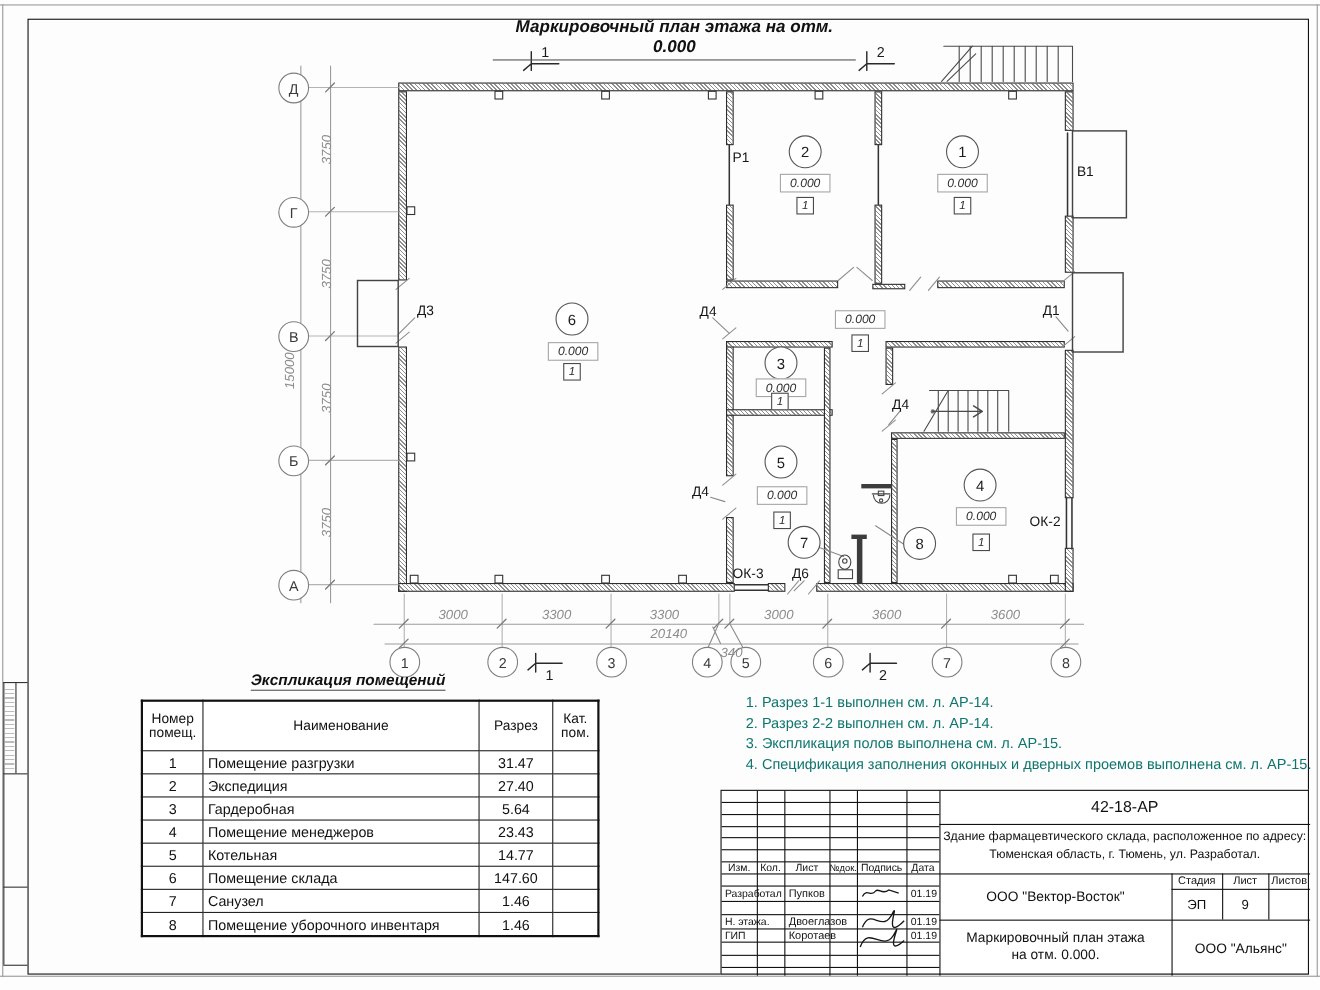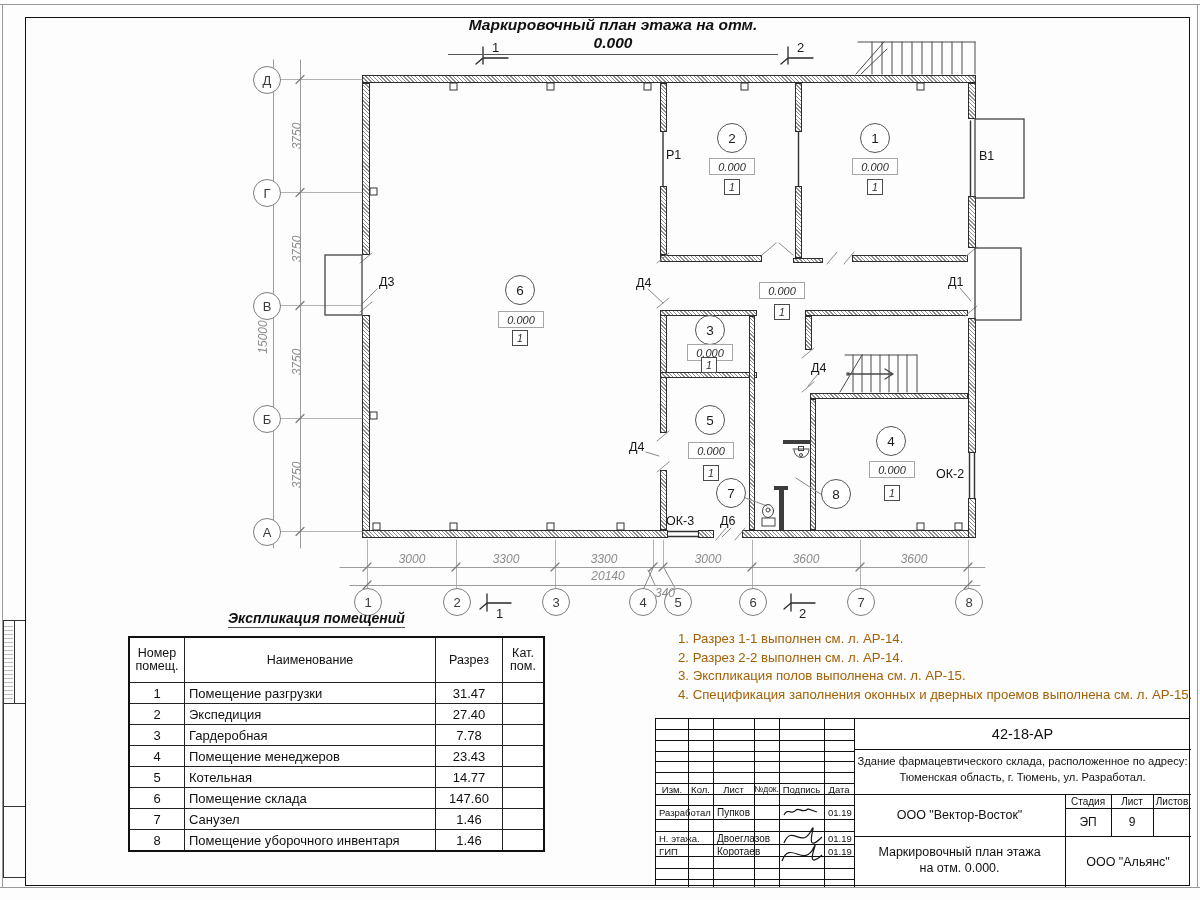--- a/index.html
+++ b/index.html
@@ -24,21 +24,21 @@
   #main-title{position:absolute;left:448px;top:16px;width:330px;text-align:center;font-size:15.5px;
       font-style:italic;font-weight:bold;color:#111;border-bottom:1px solid #555;padding-bottom:2px}
   #sched-title{position:absolute;left:228px;top:610px;font-size:14px;font-style:italic;font-weight:bold;color:#111;
       border-bottom:1px solid #555;padding-bottom:1px}
   #schedule{position:absolute;left:128px;top:636px;border-collapse:collapse;background:#fff;border:2px solid #111}
   #schedule th,#schedule td{border:1px solid #222;font-weight:normal;color:#111;padding:0 4px;line-height:13px}
   #schedule th{font-size:12.5px;height:44px}
   #schedule td{font-size:13px;height:20px;text-align:center}
   #schedule td.nm{text-align:left;}
   #schedule td.rt{text-align:right;padding-right:7px}
-  #notes{position:absolute;left:678px;top:630px;font-size:13.2px;color:#a16207;line-height:18.6px;white-space:nowrap}
+  #notes{position:absolute;left:678px;top:630px;font-size:13.2px;color:#0f766e;line-height:18.6px;white-space:nowrap}
   #tb{position:absolute;left:655px;top:718px;width:535px;height:168px;border:1.6px solid #111;box-sizing:border-box;background:#fff}
   .tbv{position:absolute;width:1px;background:#111}
   .tbh{position:absolute;height:1px;background:#111}
   .tbt{position:absolute;font-size:9.5px;color:#111;white-space:nowrap}
   .tbc{position:absolute;color:#111;text-align:center;white-space:nowrap}
   .frame{position:absolute;border:1.6px solid #111;box-sizing:border-box}
 </style>
 </head>
 <body>
 
@@ -231,21 +231,21 @@
   <div class="ev" style="left:869px;top:461px">0.000</div>
 
   <div class="fb" style="left:512px;top:330px">1</div>
   <div class="fb" style="left:724px;top:179px">1</div>
   <div class="fb" style="left:867px;top:179px">1</div>
   <div class="fb" style="left:774px;top:304px">1</div>
   <div class="fb" style="left:701px;top:357px">1</div>
   <div class="fb" style="left:703px;top:465px">1</div>
   <div class="fb" style="left:884px;top:485px">1</div>
 
-  <div class="lb" style="left:666px;top:148px">Р1</div>
+  <div class="lb" style="left:666px;top:136px">Р1</div>
   <div class="lb" style="left:979px;top:149px">В1</div>
   <div class="lb" style="left:379px;top:275px">Д3</div>
   <div class="lb" style="left:636px;top:276px">Д4</div>
   <div class="lb" style="left:948px;top:275px">Д1</div>
   <div class="lb" style="left:811px;top:361px">Д4</div>
   <div class="lb" style="left:629px;top:440px">Д4</div>
   <div class="lb" style="left:936px;top:467px">ОК-2</div>
   <div class="lb" style="left:666px;top:514px">ОК-3</div>
   <div class="lb" style="left:720px;top:514px">Д6</div>
 
@@ -266,21 +266,21 @@
         </tr>
     <tr>
           <td>2</td>
           <td class="nm">Экспедиция</td>
           <td>27.40</td>
           <td></td>
         </tr>
     <tr>
           <td>3</td>
           <td class="nm">Гардеробная</td>
-          <td>7.78</td>
+          <td>5.64</td>
           <td></td>
         </tr>
     <tr>
           <td>4</td>
           <td class="nm">Помещение менеджеров</td>
           <td>23.43</td>
           <td></td>
         </tr>
     <tr>
           <td>5</td>

